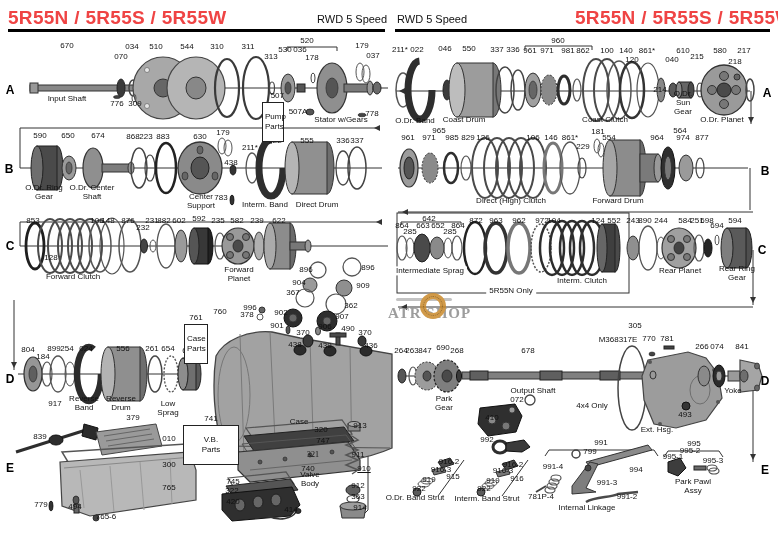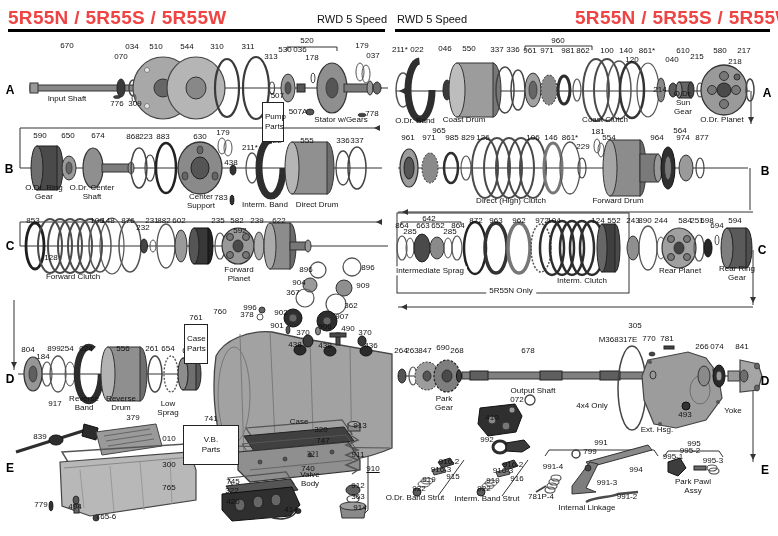--- a/index.html
+++ b/index.html
@@ -388,20 +388,25 @@
       <ellipse cx="552" cy="486" rx="5" ry="3" fill="none" stroke="#555" stroke-width="1.2"></ellipse>
       <ellipse cx="550" cy="490" rx="5" ry="3" fill="none" stroke="#555" stroke-width="1.2"></ellipse>
       <line x1="536" y1="492" x2="546" y2="486" stroke="#444" stroke-width="2"></line>
       <path d="M586,502 C596,496 610,498 618,494 L638,492" fill="none" stroke="#4a4a4a" stroke-width="2.5"></path>
       <path d="M668,462 L680,458 L686,468 L678,476 L668,472 Z" fill="#3d3d3d" stroke="#111" stroke-width="1"></path>
       <rect x="694" y="466" width="12" height="4" fill="#6a6a6a" stroke="#222" stroke-width="1"></rect>
       <ellipse cx="712" cy="468" rx="5" ry="3" fill="none" stroke="#555" stroke-width="1.2"></ellipse>
       <ellipse cx="714" cy="471" rx="5" ry="3" fill="none" stroke="#555" stroke-width="1.2"></ellipse>
     </svg>
 
+  <div class="wm">
+    <div class="tag"></div>
+    <span class="brand">ATR SHOP</span>
+    <span class="ring"></span>
+  </div>
 
   <div id="callouts">
       <div class="co" style="left: 67px; top: 46px;">670</div>
       <div class="co" style="left: 121px; top: 57px;">070</div>
       <div class="co" style="left: 132px; top: 47px;">034</div>
       <div class="co" style="left: 156px; top: 47px;">510</div>
       <div class="co" style="left: 187px; top: 47px;">544</div>
       <div class="co" style="left: 217px; top: 47px;">310</div>
       <div class="co" style="left: 248px; top: 47px;">311</div>
       <div class="co" style="left: 271px; top: 57px;">313</div>
@@ -470,21 +475,21 @@
       <div class="co" style="left: 702px; top: 138px;">877</div>
       <div class="co" style="left: 33px; top: 221px;">853</div>
       <div class="co" style="left: 51px; top: 221px; margin-top: 37px;">128</div>
       <div class="co" style="left: 97px; top: 221px;">106</div>
       <div class="co" style="left: 108px; top: 221px;">148</div>
       <div class="co" style="left: 128px; top: 221px;">876</div>
       <div class="co" style="left: 143px; top: 228px;">232</div>
       <div class="co" style="left: 152px; top: 221px;">231</div>
       <div class="co" style="left: 164px; top: 221px;">882</div>
       <div class="co" style="left: 179px; top: 221px;">602</div>
-      <div class="co" style="left: 199px; top: 231px; margin-left: 41px;">592</div>
+      <div class="co" style="left: 199px; top: 219px;">592</div>
       <div class="co" style="left: 218px; top: 221px;">235</div>
       <div class="co" style="left: 237px; top: 221px;">582</div>
       <div class="co" style="left: 257px; top: 221px;">239</div>
       <div class="co" style="left: 279px; top: 221px;">622</div>
       <div class="co" style="left: 402px; top: 226px;">864</div>
       <div class="co" style="left: 410px; top: 232px;">285</div>
       <div class="co" style="left: 423px; top: 226px;">663</div>
       <div class="co" style="left: 429px; top: 219px;">642</div>
       <div class="co" style="left: 438px; top: 226px;">652</div>
       <div class="co" style="left: 450px; top: 232px;">285</div>
@@ -552,21 +557,21 @@
       <div class="co" style="left: 685px; top: 415px;">493</div>
       <div class="co" style="left: 40px; top: 437px;">839</div>
       <div class="co" style="left: 169px; top: 439px;">010</div>
       <div class="co" style="left: 169px; top: 465px;">300</div>
       <div class="co" style="left: 169px; top: 488px;">765</div>
       <div class="co" style="left: 41px; top: 505px;">779</div>
       <div class="co" style="left: 75px; top: 507px;">494</div>
       <div class="co" style="left: 106px; top: 517px;">765-6</div>
       <div class="co" style="left: 360px; top: 426px;">913</div>
       <div class="co" style="left: 358px; top: 455px;">911</div>
-      <div class="co" style="left: 373px; top: 469px; text-decoration: underline;">910</div>
+      <div class="co" style="left: 364px; top: 469px; text-decoration: underline;">910</div>
       <div class="co" style="left: 358px; top: 486px;">912</div>
       <div class="co" style="left: 358px; top: 497px;">363</div>
       <div class="co" style="left: 360px; top: 508px;">914</div>
       <div class="co" style="left: 321px; top: 430px;">320</div>
       <div class="co" style="left: 323px; top: 441px;">747</div>
       <div class="co" style="left: 313px; top: 455px; font-family: Liberation Serif, serif;">321</div>
       <div class="co" style="left: 308px; top: 469px;">740</div>
       <div class="co" style="left: 233px; top: 482px;">745</div>
       <div class="co" style="left: 232px; top: 491px;">322</div>
       <div class="co" style="left: 233px; top: 502px;">420</div>
@@ -630,21 +635,21 @@
       <div class="lb" style="left: 168px; top: 408px;">Low
 Sprag</div>
       <div class="lb" style="left: 299px; top: 422px;">Case</div>
       <div class="lb" style="left: 310px; top: 479px;">Valve
 Body</div>
       <div class="lb" style="left: 533px; top: 391px;">Output Shaft</div>
       <div class="lb" style="left: 444px; top: 403px;">Park
 Gear</div>
       <div class="lb" style="left: 592px; top: 406px;">4x4 Only</div>
       <div class="lb" style="left: 657px; top: 430px;">Ext. Hsg.</div>
-      <div class="lb" style="left: 733px; top: 411px;">Yoke</div>
+      <div class="lb" style="left: 733px; top: 391px;">Yoke</div>
       <div class="lb" style="left: 415px; top: 498px;">O.Dr. Band Strut</div>
       <div class="lb" style="left: 487px; top: 499px;">Interm. Band Strut</div>
       <div class="lb" style="left: 587px; top: 508px;">Internal Linkage</div>
       <div class="lb" style="left: 693px; top: 486px;">Park Pawl
 Assy</div>
     </div>
   <div id="boxes">
       <div class="pbox" style="left: 262px; top: 92px; width: 22px; text-align: right;">
         <div class="">507</div>
         <div class="bd">Pump

